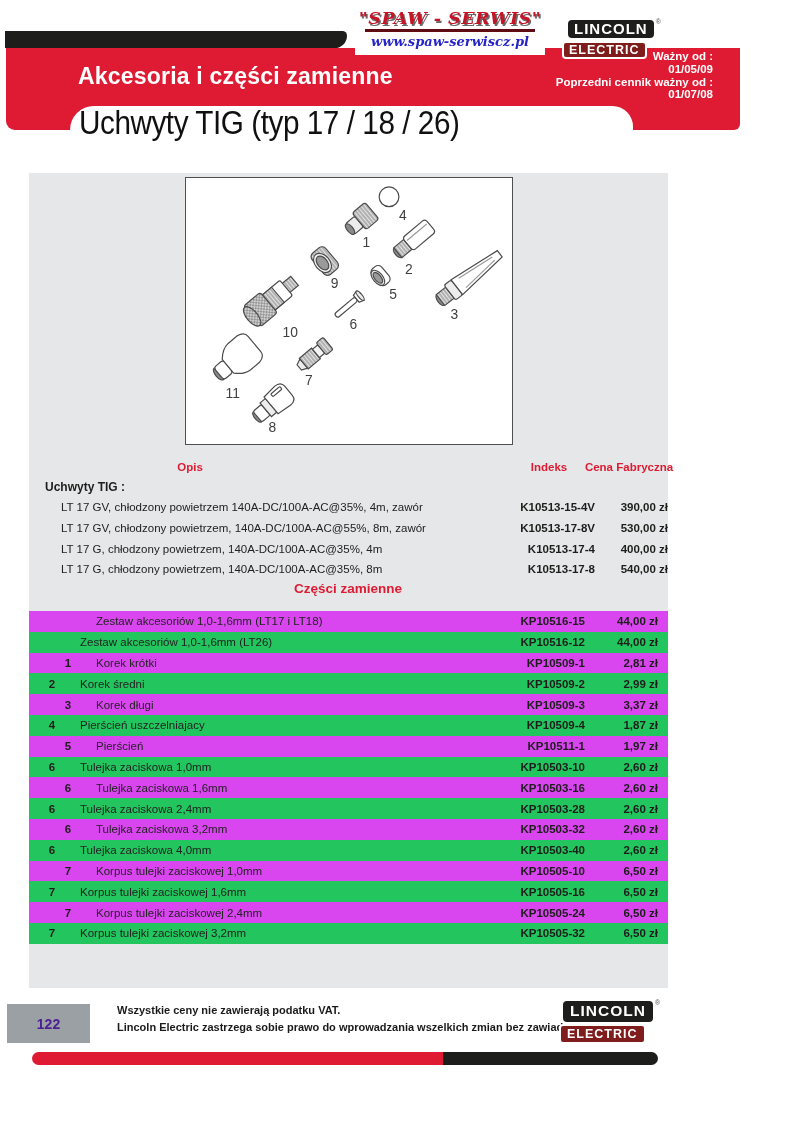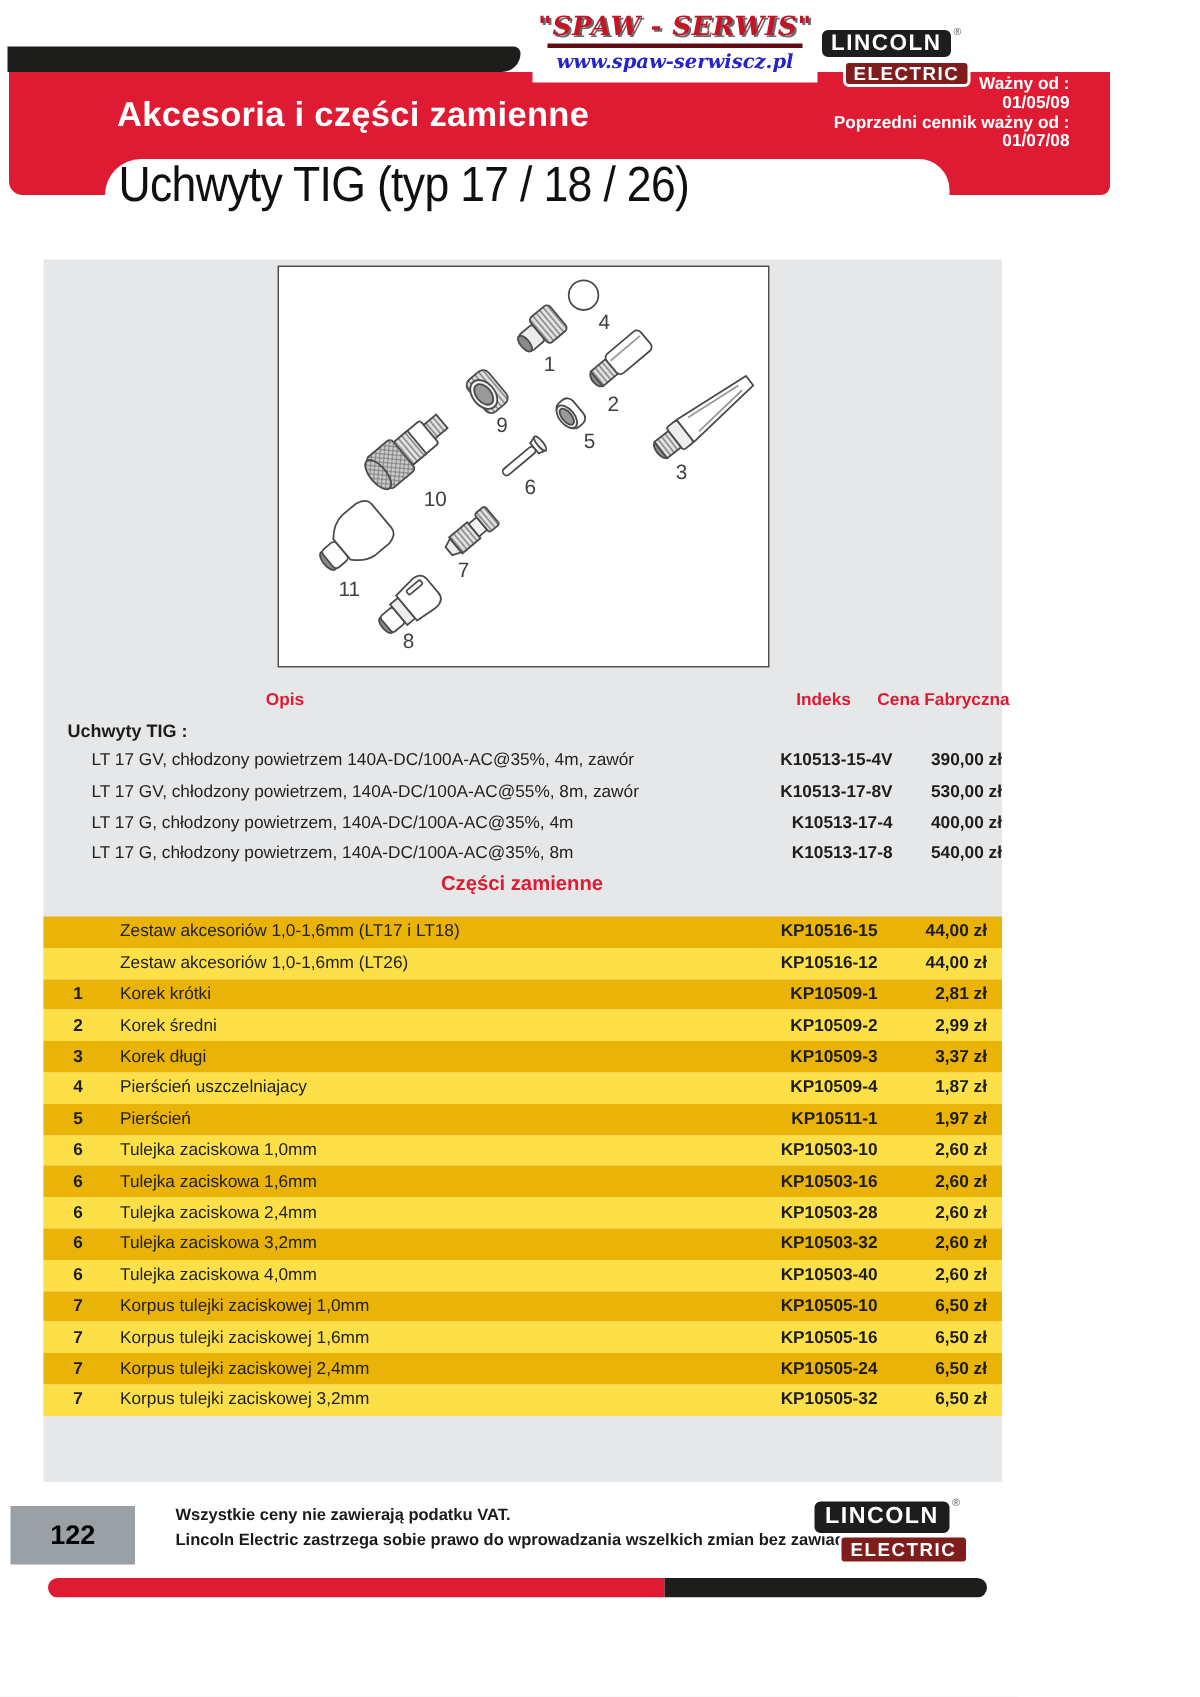--- a/index.html
+++ b/index.html
@@ -21,21 +21,21 @@
   
   .spawbox{position:absolute;left:355px;top:2px;width:190px;height:53px;background:#fff;
            text-align:center;padding-top:6px;box-sizing:border-box;}
   .spawname{font-family:"DejaVu Serif",serif;font-style:italic;font-weight:bold;font-size:17.5px;
             color:#c41425;text-shadow:1.5px 1.5px 0 rgba(70,70,70,.8);letter-spacing:.5px;white-space:nowrap;}
   .spawline{width:170px;height:3px;background:#5f0d12;margin:1px auto 2px auto;}
   .spawurl{font-family:"DejaVu Serif",serif;font-style:italic;font-weight:bold;font-size:13px;color:#2424c8;}
   
   .lelogo{position:absolute;width:130px;}
   .le-lincoln{display:inline-block;background:#1d1d1b;color:#fff;font-weight:bold;
-              border:2.5px solid #fff;border-radius:6px;letter-spacing:1px;}
+              border:2.5px solid #fff;border-radius:6px;letter-spacing:1px;margin-left:20px;}
   .le-electric{display:inline-block;background:#7f1d1d;color:#fff;font-weight:bold;
                border:2.5px solid #fff;border-radius:4px;letter-spacing:1px;}
   .le-reg{font-size:7px;color:#555;vertical-align:top;}
   .lelogo.top{left:546px;top:18px;}
   .lelogo.top .le-lincoln{font-size:15px;padding:0 6px 1px 6px;}
   .lelogo.top .le-electric{font-size:12.5px;padding:0 5px;margin:-5px 0 0 16px;}
   .lelogo.bottom{left:541px;top:999px;}
   .lelogo.bottom .le-lincoln{font-size:15.5px;padding:1px 7px 2px 7px;}
   .lelogo.bottom .le-electric{font-size:12.5px;padding:1px 6px;margin:-5px 0 0 18px;}
   
@@ -48,29 +48,29 @@
   .th-indeks{left:505px;width:88px;}
   .th-cena{left:580px;width:98px;}
   .sec1-title{position:absolute;left:45px;top:480px;font-size:12px;font-weight:bold;color:#1d1d1b;}
   .rows1{position:absolute;left:29px;top:497px;width:639px;}
   .row1{display:flex;align-items:center;height:20.7px;font-size:11.5px;box-sizing:border-box;}
   .row1 .opis{flex:1;padding-left:32px;color:#222;}
   .sec2-title{position:absolute;left:248px;top:581px;width:200px;text-align:center;
               font-size:13.5px;font-weight:bold;color:#de1b32;}
   .rows2{position:absolute;left:29px;top:611px;width:639px;}
   .row2{display:flex;align-items:center;height:20.8px;font-size:11.5px;padding-right:10px;box-sizing:border-box;}
-  .row2.shaded{background:#eab308;}
-  .row2.light{background:#fde047;}
+  .row2.shaded{background:#d946ef;padding-left:16px;}
+  .row2.light{background:#22c55e;}
   .row2 .num{width:46px;text-align:center;font-weight:bold;}
   .row2 .opis{flex:1;padding-left:5px;color:#222;}
   .colidx{width:120px;text-align:right;font-weight:bold;}
   .colprice{width:73px;text-align:right;font-weight:bold;}
   
   .pagenum{position:absolute;left:7px;top:1004px;width:83px;height:39px;background:#9aa0a4;
-           color:#000000;font-size:18px;font-weight:bold;display:flex;align-items:center;justify-content:center;}
+           color:#4c1d95;font-size:14px;font-weight:bold;display:flex;align-items:center;justify-content:center;}
   .footnotes{position:absolute;left:117px;top:1002px;font-size:11px;font-weight:bold;line-height:17px;color:#1a1a1a;}
   .footbar{position:absolute;left:32px;top:1052px;width:626px;height:13px;border-radius:7px;
            overflow:hidden;display:flex;}
   .footbar .red{width:411px;background:#de1b32;}
   .footbar .black{flex:1;background:#1d1d1b;}
 </style>
 </head>
 <body>
 
 <div class="page">

